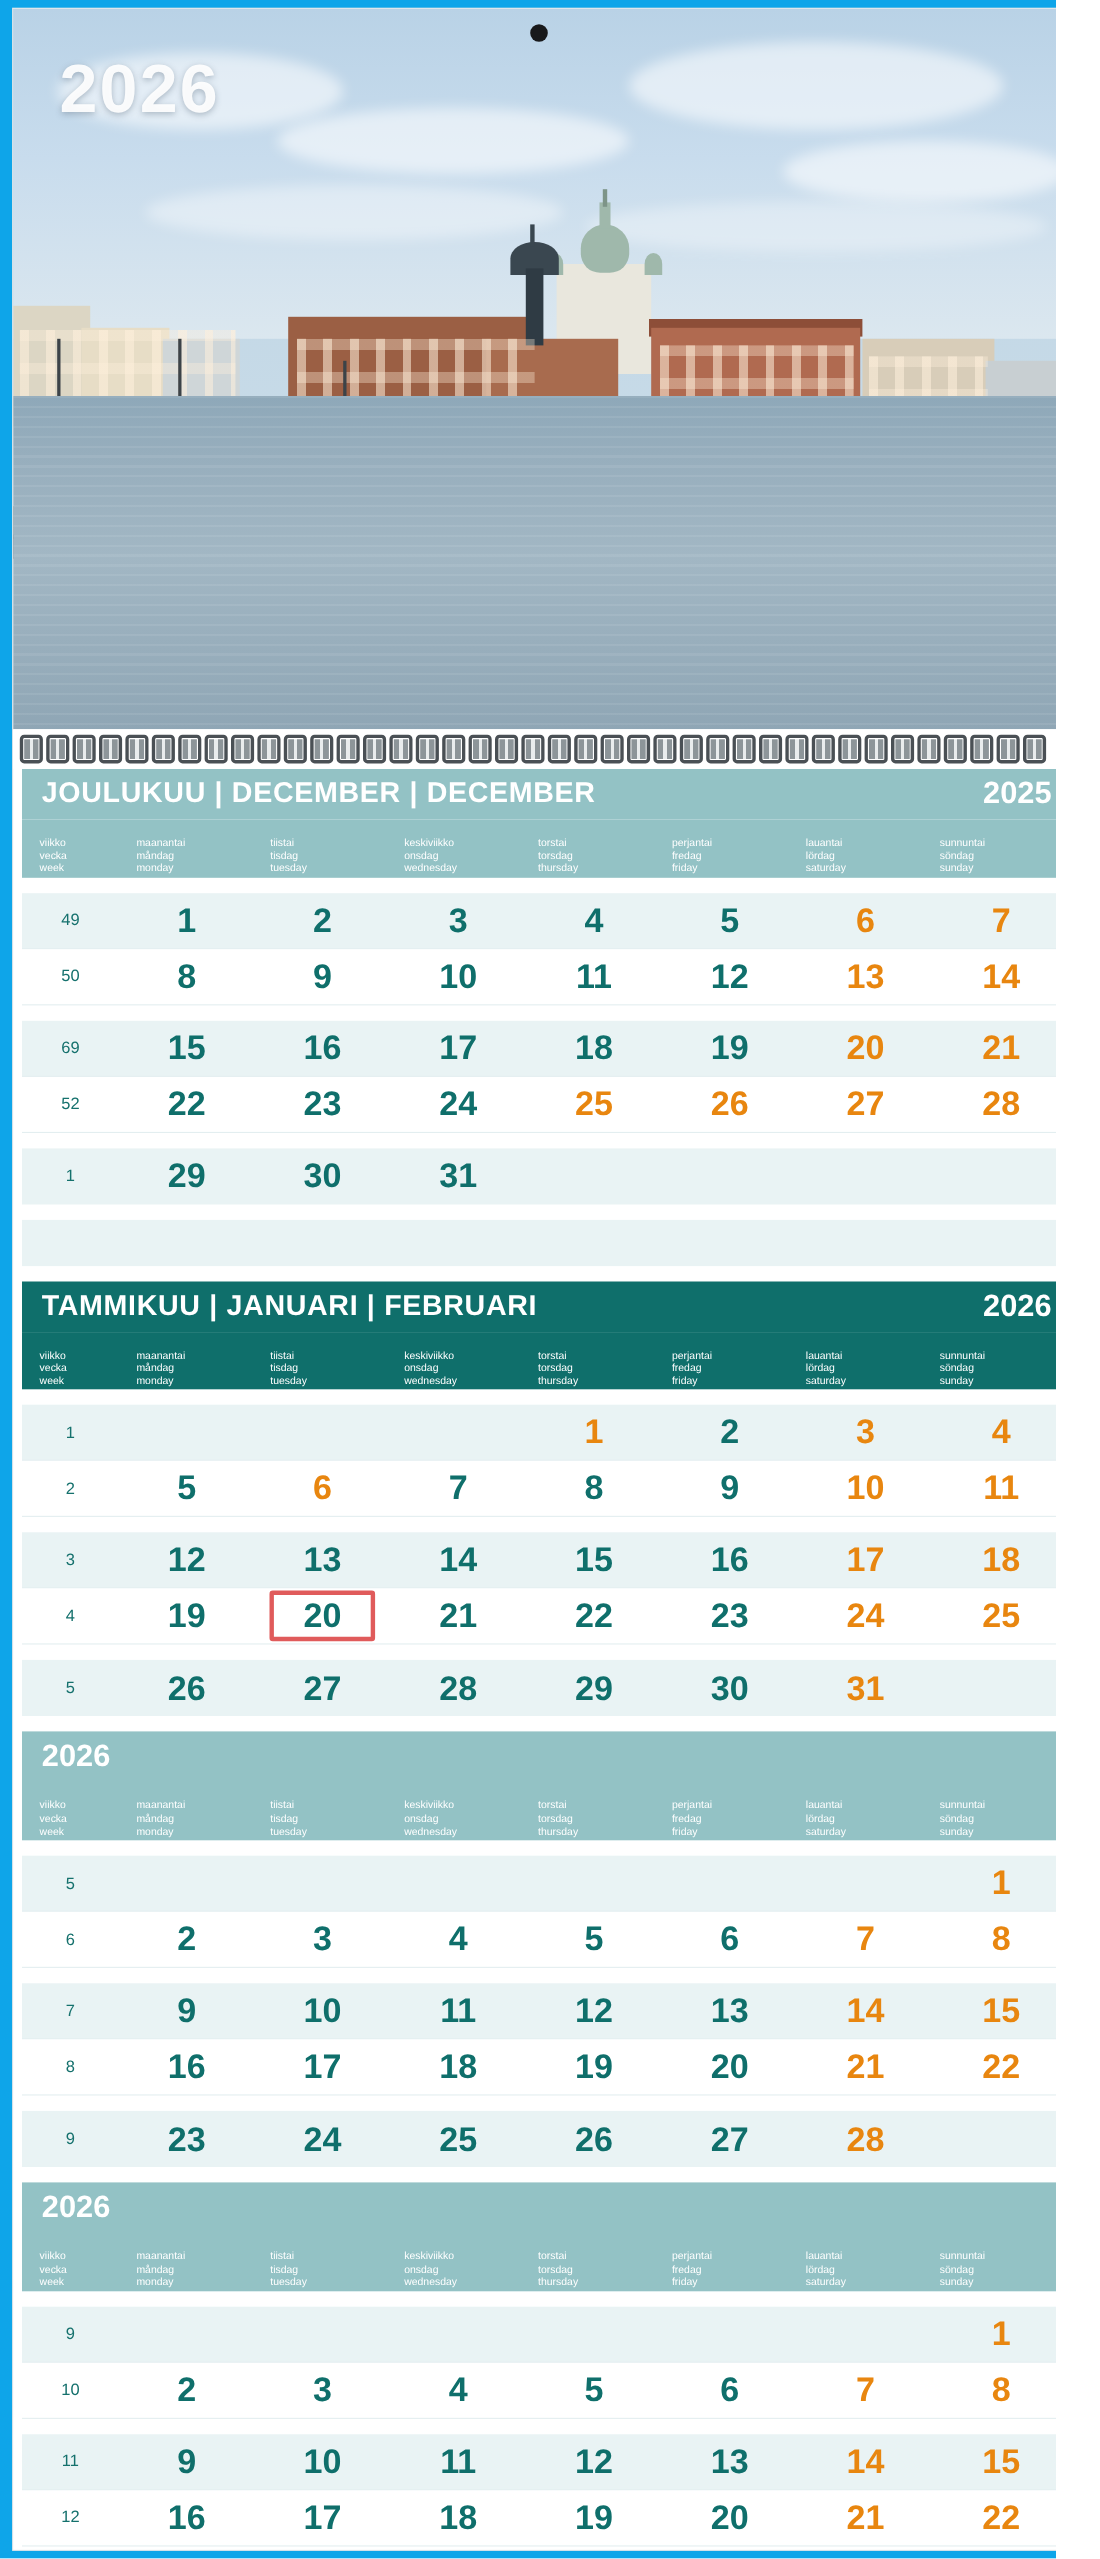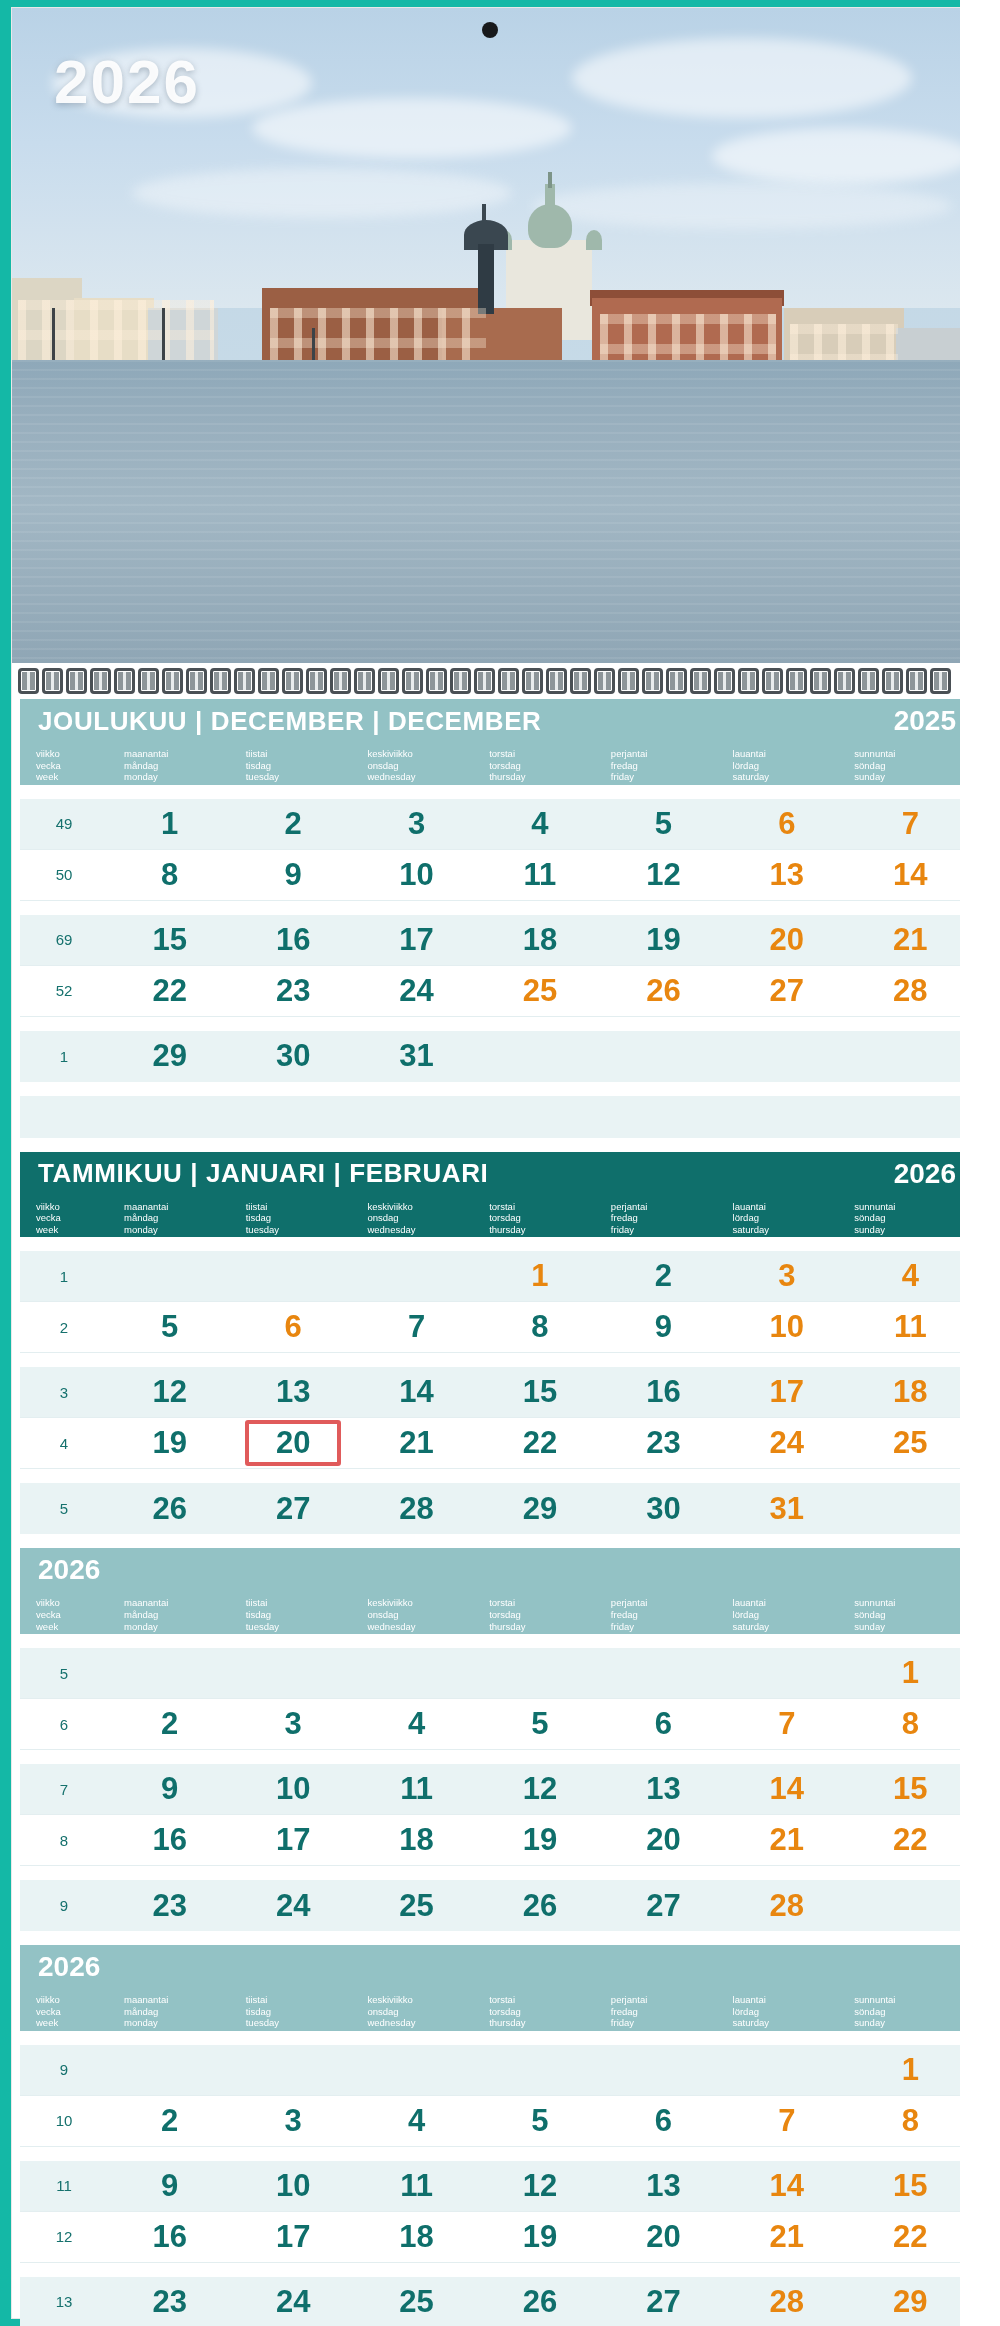--- a/index.html
+++ b/index.html
@@ -4,21 +4,21 @@
 <style>
   * { box-sizing: border-box; margin: 0; padding: 0; }
   html, body {
     width: 1000px; height: 2326px;
     background: #ffffff;
     font-family: "Liberation Sans", sans-serif;
   }
   #page {
     position: relative;
     width: 960px; height: 2326px;
-    background: #14b8a6;
+    background: #0ea5e9;
     overflow: hidden;
   }
 
   
   .sheet {
     position: absolute;
     left: 12px; top: 8px;
     width: 968px; height: 2310px;
     background: #ffffff;
     box-shadow: 0 0 0 1px #e8e8e8;
@@ -151,21 +151,21 @@
     border-radius: 4px;
     background: linear-gradient(to right, #8d9599 0 40%, #e9eced 40% 60%, #8d9599 60% 100%);
     box-shadow: inset 0 0 0 1px #fff;
   }
 
   
   .months { padding: 0 8px; }
   .month { margin-bottom: 14px; }
 
   .month-head {
-    display: flex; align-items: center; justify-content: space-between;
+    display: flex; align-items: flex-start; justify-content: space-between;
     padding: 6px 16px 8px 18px;
   }
   .month-title {
     font-size: 26px; font-weight: bold; letter-spacing: .6px;
     color: #ffffff;
   }
   .month-year {
     font-size: 28px; font-weight: bold;
     color: #ffffff;
   }
@@ -176,21 +176,21 @@
   .dow-row {
     display: grid;
     grid-template-columns: 88px repeat(7, 1fr);
     padding: 3px 6px 2px 6px;
     font-size: 9.5px;
     line-height: 1.22;
     color: #ffffff;
   }
   .dow-row.on-dark { background: #0f6f6b; }
   .dow-row.on-light { background: #93c2c5; }
-  .dow-cell { padding-left: 10px; }
+  .dow-cell { padding-left: 10px; margin-top: 13px; }
   .dow-cell span { display: block; }
 
   .weeks { }
   .wrow {
     display: grid;
     grid-template-columns: 88px repeat(7, 1fr);
     align-items: center;
     height: 51px;
     border-bottom: 1px solid #e3eef0;
   }

